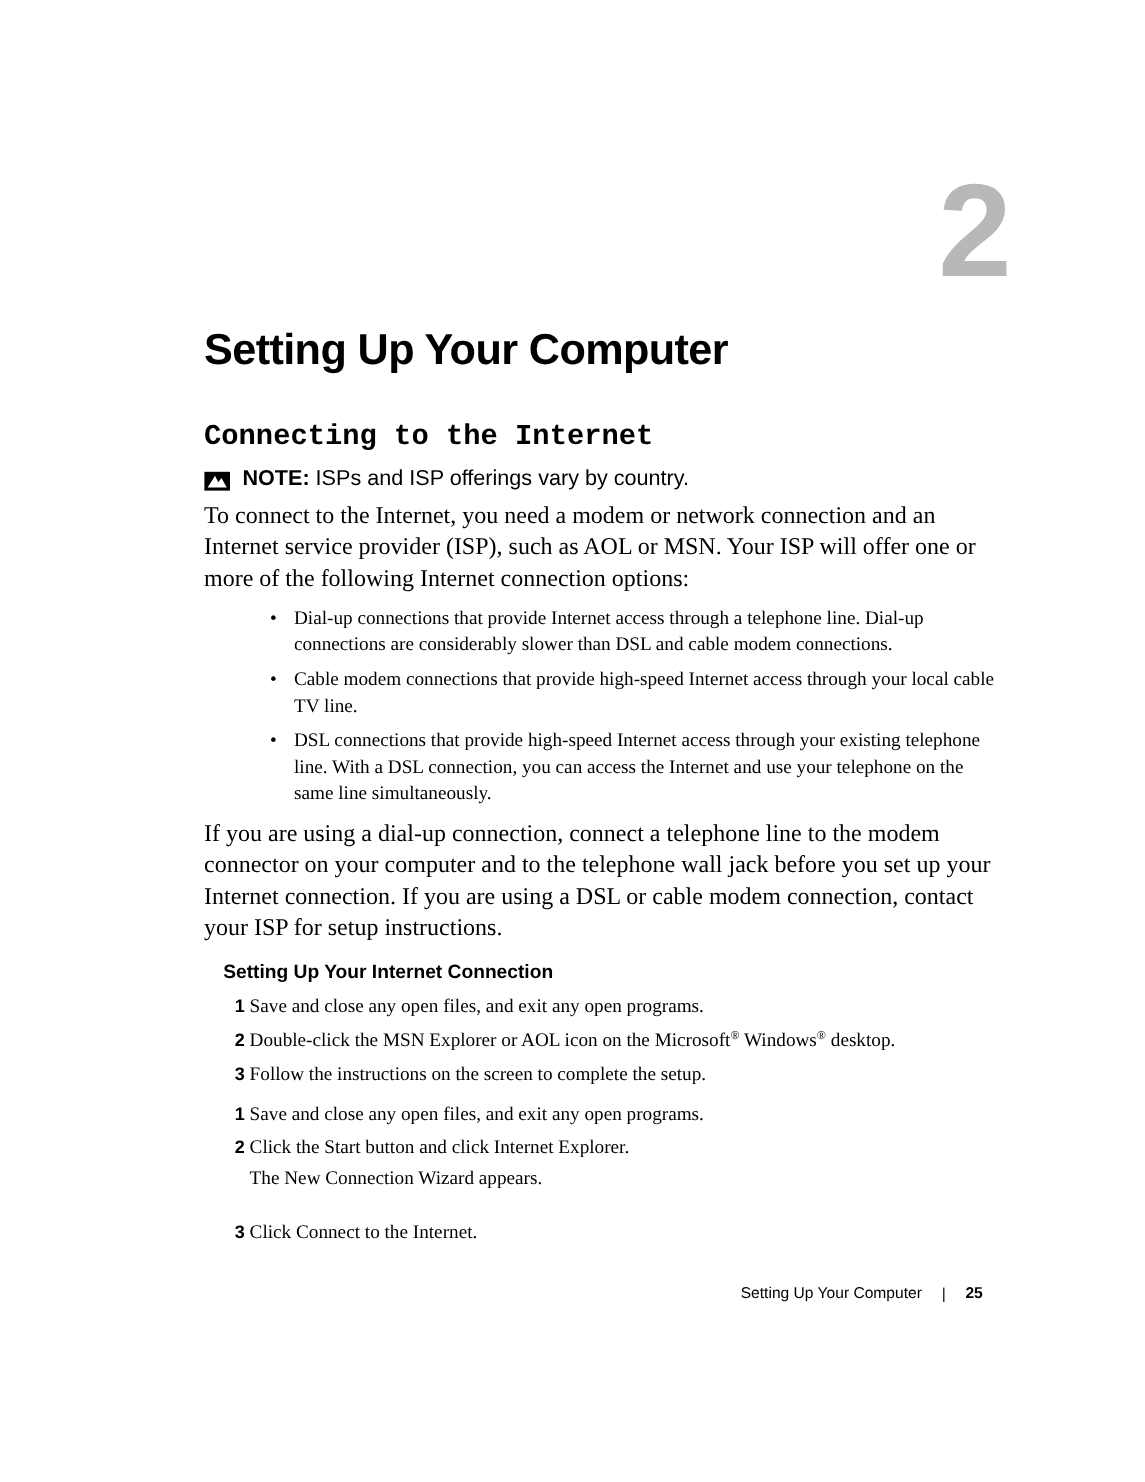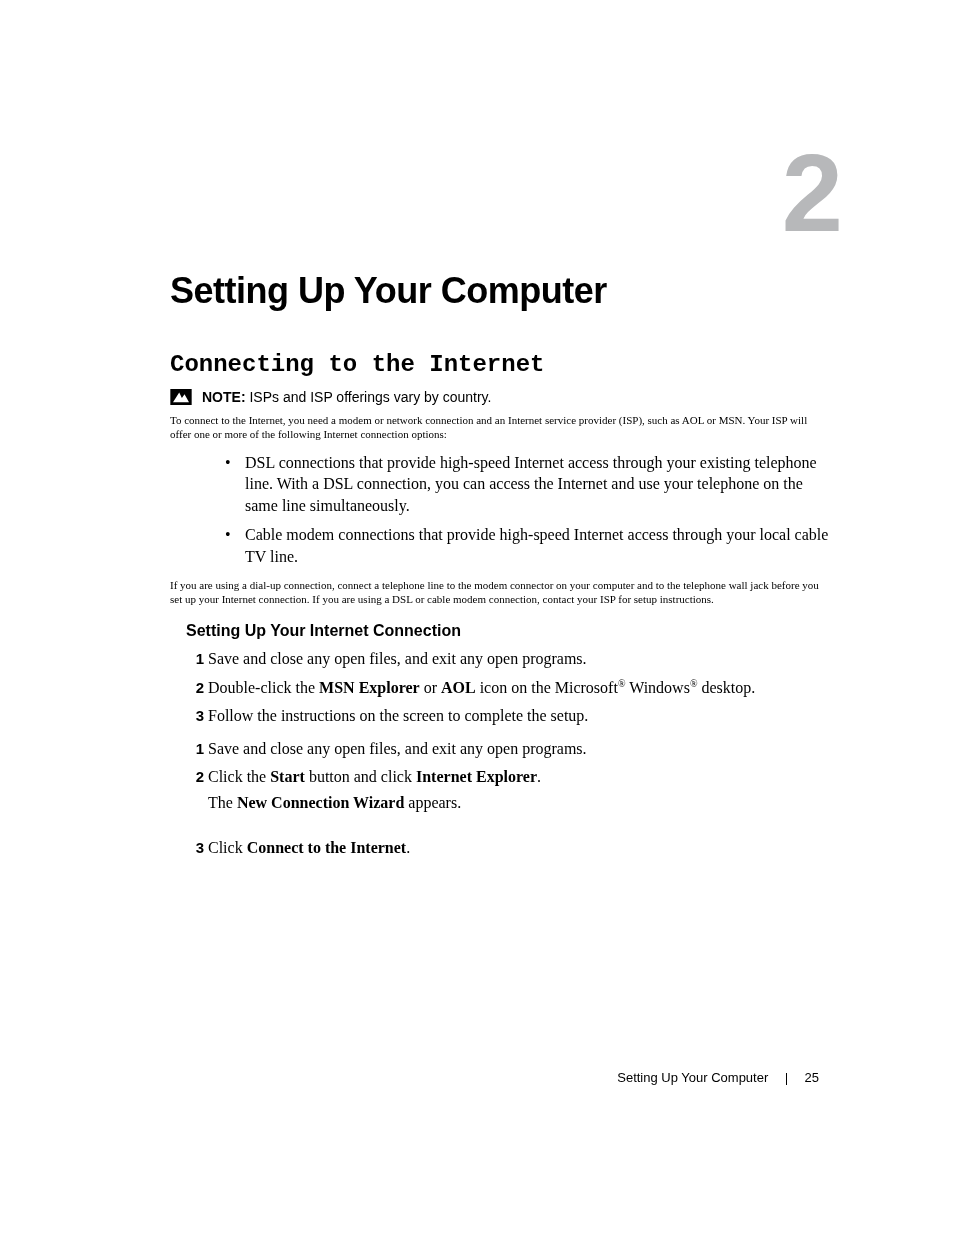--- a/index.html
+++ b/index.html
@@ -46,36 +46,36 @@
   }
   .section-title {
     font-family: Liberation Mono, monospace;
     font-weight: 700;
     font-size: 24px;
     font-stretch: condensed;
     margin: 16px 0 10px 0;
   }
   .note-row {
     display: flex;
-    align-items: center;
+    align-items: flex-end;
     gap: 10px;
     margin-bottom: 8px;
     font-family: Arial, sans-serif;
-    font-size: 14px;
+    font-size: 18px;
   }
   .note-icon {
     width: 22px;
     height: 16px;
     flex: none;
     margin-top: 1px;
   }
   .note-label { font-weight: 700; }
   p.body {
     margin: 0 0 10px 0;
-    font-size: 11px;
+    font-size: 20px;
     line-height: 1.3;
   }
   ul.bullets {
     margin: 0 0 10px 0;
     padding: 0 0 0 55px;
     list-style: none;
   }
   ul.bullets > li {
     position: relative;
     font-size: 16px;
@@ -111,21 +111,21 @@
   ol.steps > li > .num {
     position: absolute;
     left: -4px;
     top: 0;
     font-family: Arial, sans-serif;
     font-weight: 700;
     font-size: 15px;
     width: 18px;
     text-align: right;
   }
-  .bold { font-weight: 700; text-align: center; }
+  .bold { font-weight: 400; text-align: center; }
   .sup { font-size: 10px; vertical-align: super; }
   .subline {
     margin: 4px 0 22px 0;
     font-size: 16px;
     line-height: 1.4;
   }
   .footer {
     position: absolute;
     bottom: 150px;
     right: 135px;
@@ -133,21 +133,21 @@
     font-size: 13px;
   }
   .footer .divider {
     display: inline-block;
     width: 1px;
     height: 12px;
     background: #000;
     vertical-align: middle;
     margin: 0 14px;
   }
-  .footer .pagenum { font-weight: 400; }
+  .footer .pagenum { font-weight: 700; }
 </style>
 </head>
 <body>
 
 <div class="page">
 
   <div class="chapter-num">2</div>
 
   <div class="chapter-title">Setting Up Your Computer</div>
 
@@ -162,22 +162,23 @@
       </svg>
       <div>
         <span class="note-label">NOTE:</span>
         <span>ISPs and ISP offerings vary by country.</span>
       </div>
     </div>
 
     <p class="body">To connect to the Internet, you need a modem or network connection and an Internet service provider (ISP), such as AOL or MSN. Your ISP will offer one or more of the following Internet connection options:</p>
 
     <ul class="bullets">
+      <li>Dial-up connections that provide Internet access through a telephone line. Dial-up connections are considerably slower than DSL and cable modem connections.</li>
+      <li>Cable modem connections that provide high-speed Internet access through your local cable TV line.</li>
       <li>DSL connections that provide high-speed Internet access through your existing telephone line. With a DSL connection, you can access the Internet and use your telephone on the same line simultaneously.</li>
-      <li>Cable modem connections that provide high-speed Internet access through your local cable TV line.</li>
     </ul>
 
     <p class="body">If you are using a dial-up connection, connect a telephone line to the modem connector on your computer and to the telephone wall jack before you set up your Internet connection. If you are using a DSL or cable modem connection, contact your ISP for setup instructions.</p>
 
     <div class="subhead">Setting Up Your Internet Connection</div>
 
 
     <ol class="steps">
       <li><span class="num">1</span><span>Save and close any open files, and exit any open programs.</span></li>
       <li><span class="num">2</span>

